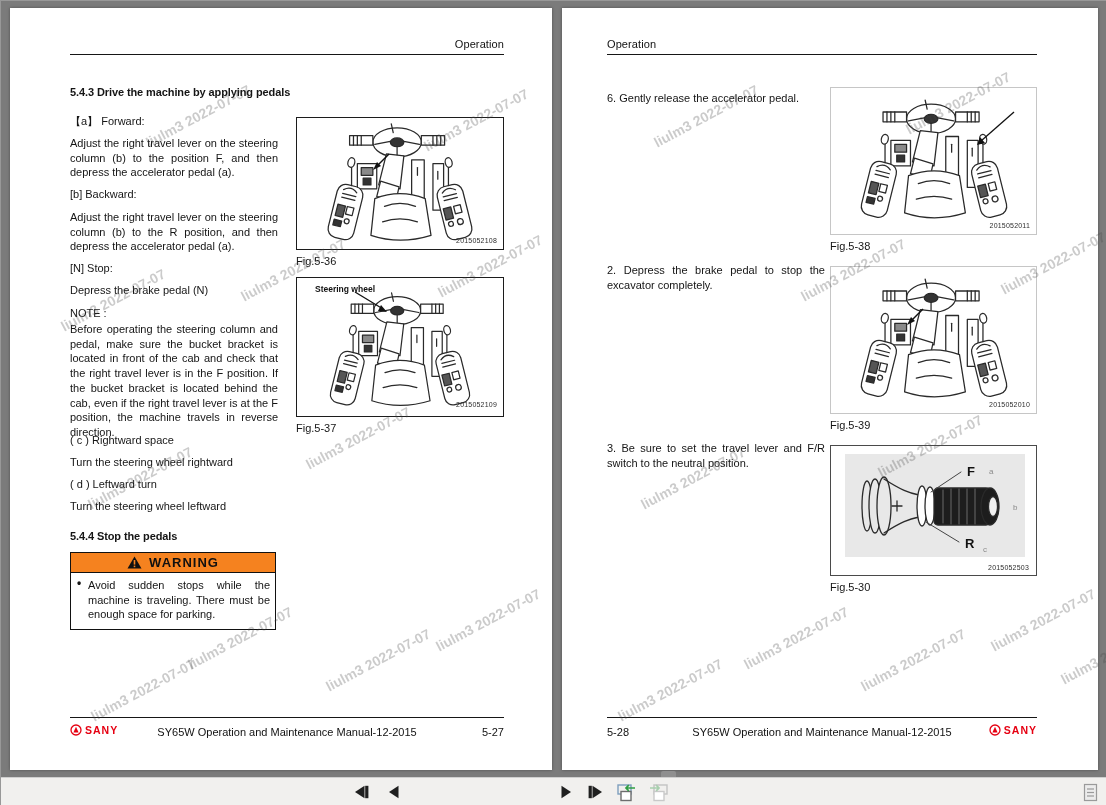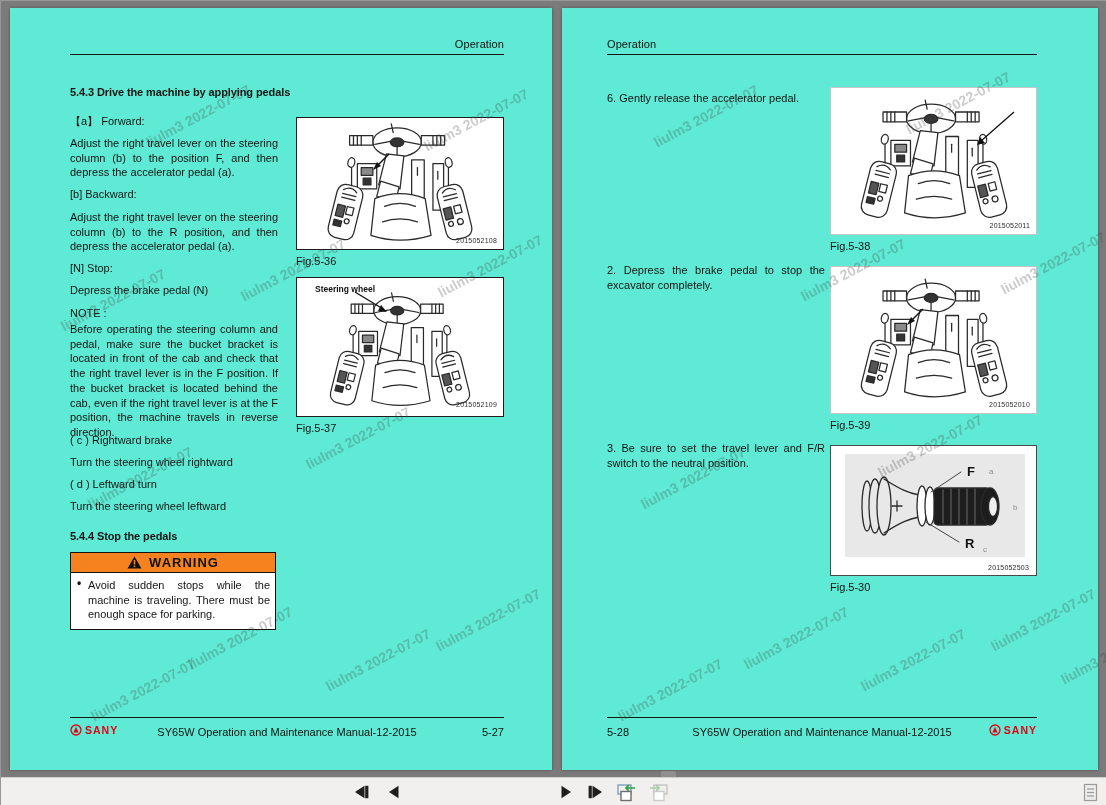--- a/index.html
+++ b/index.html
@@ -1,18 +1,18 @@
 <!DOCTYPE html>
 <html><head>
 <meta charset="utf-8">
 <style>
   *{margin:0;padding:0;box-sizing:border-box}
   html,body{width:1106px;height:805px}
   body{position:relative;background:#7b7b7b;font-family:"Liberation Sans",sans-serif;overflow:hidden;color:#151515}
-  .page{position:absolute;top:8px;height:762px;background:#5eead4;box-shadow:0 0 3px rgba(0,0,0,.35)}
+  .page{position:absolute;top:8px;height:762px;background:#ffffff;box-shadow:0 0 3px rgba(0,0,0,.35)}
   .page-left{left:10px;width:542px}
   .page-right{left:562px;width:536px}
   .hdr{position:absolute;font-size:11px;color:#111;letter-spacing:.1px}
   .rule{position:absolute;height:1px;background:#161616}
   .rule.thick{height:1.4px}
   .h-sec{position:absolute;font-size:11px;font-weight:bold;white-space:nowrap;letter-spacing:-0.1px}
   .lbl{position:absolute;font-size:11px;white-space:nowrap}
   .para{position:absolute;font-size:11px;line-height:14.7px;text-align:justify;color:#141414}
   .figbox{position:absolute;background:#fff}
   .bdr-dark{border:1px solid #1c1c1c}
@@ -112,21 +112,21 @@
 
   <div class="lbl" style="left:60px;top:180px">[b] Backward:</div>
   <div class="para" style="left:60px;top:202px;width:208px">Adjust the right travel lever on the steering column (b) to the R position, and then depress the accelerator pedal (a).</div>
 
   <div class="lbl" style="left:60px;top:254px">[N] Stop:</div>
   <div class="lbl" style="left:60px;top:276px">Depress the brake pedal (N)</div>
 
   <div class="lbl" style="left:60px;top:299px;font-weight:normal">NOTE :</div>
   <div class="para" style="left:60px;top:314px;width:208px">Before operating the steering column and pedal, make sure the bucket bracket is located in front of the cab and check that the right travel lever is in the F position. If the bucket bracket is located behind the cab, even if the right travel lever is at the F position, the machine travels in reverse direction.</div>
 
-  <div class="lbl" style="left:60px;top:426px">( c ) Rightward brake</div>
+  <div class="lbl" style="left:60px;top:426px">( c ) Rightward space</div>
   <div class="lbl" style="left:60px;top:448px">Turn the steering wheel rightward</div>
   <div class="lbl" style="left:60px;top:470px">( d ) Leftward turn</div>
   <div class="lbl" style="left:60px;top:492px">Turn the steering wheel leftward</div>
 
   <div class="h-sec" style="left:60px;top:522px">5.4.4 Stop the pedals</div>
 
   <div class="warnbox" style="left:60px;top:544px;width:206px">
     <div class="warnhead">
       <svg width="15" height="13" viewBox="0 0 15 13">
         <polygon points="7.5,0.5 14.5,12.5 0.5,12.5" fill="#101010"></polygon>

